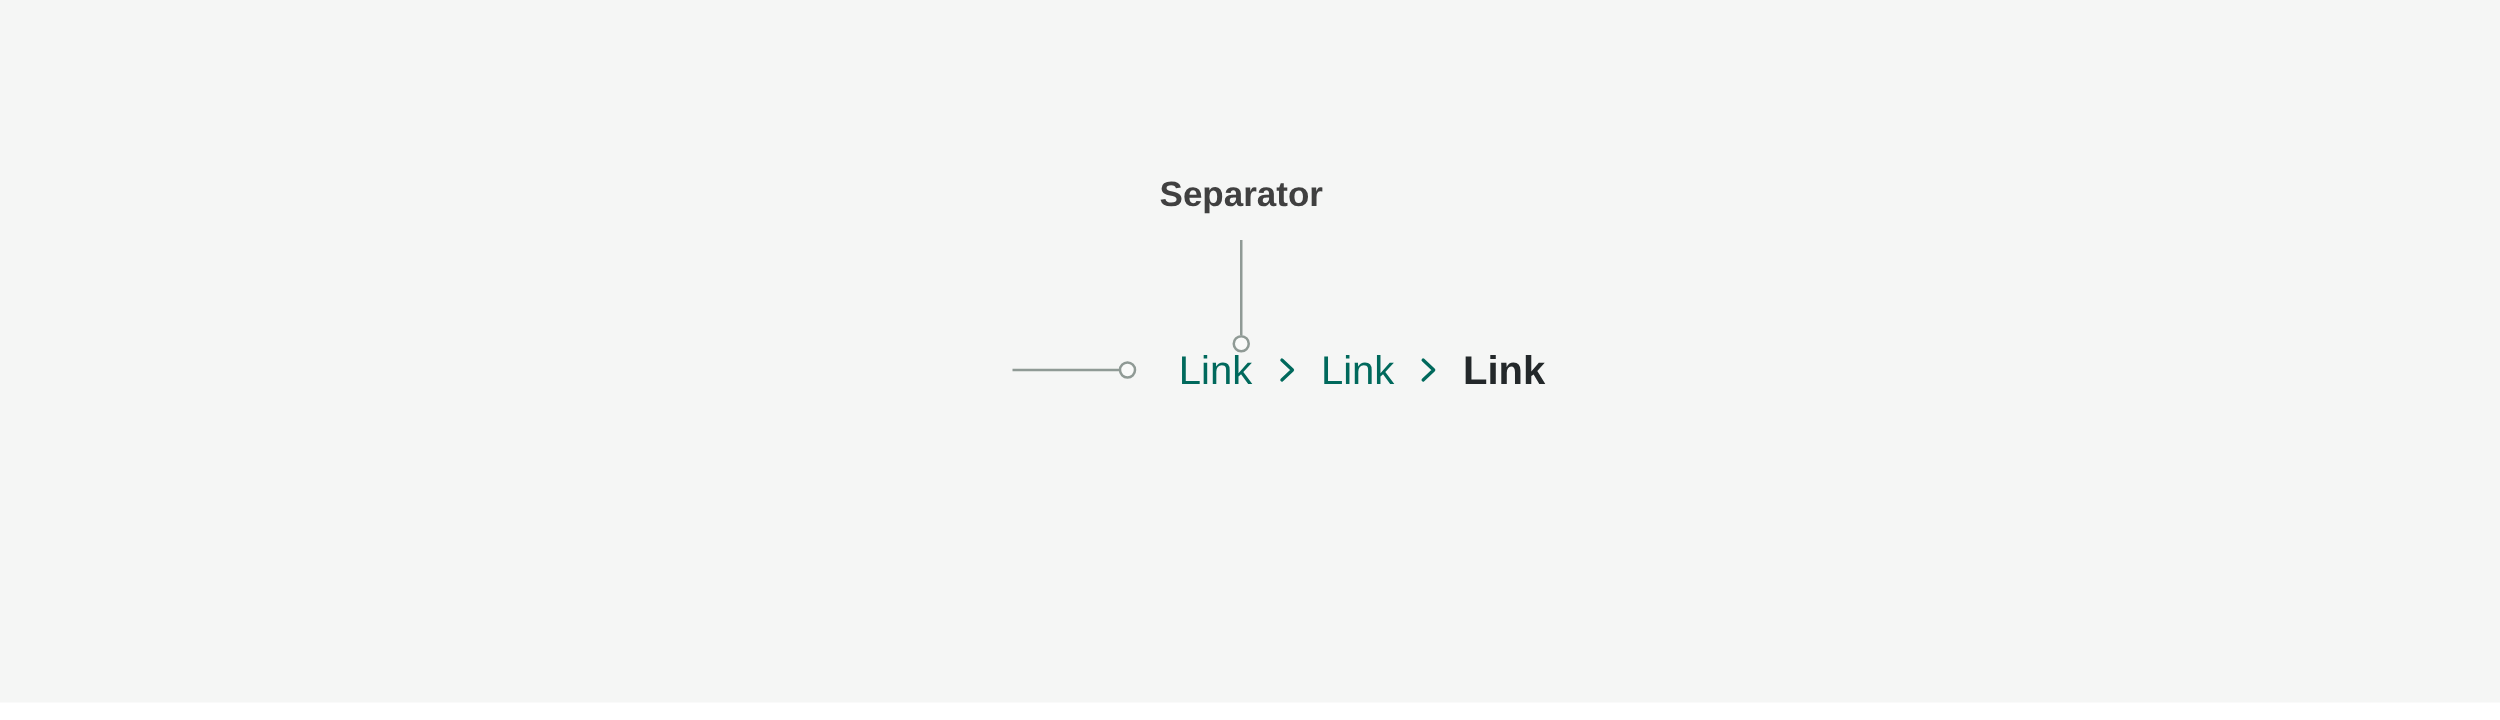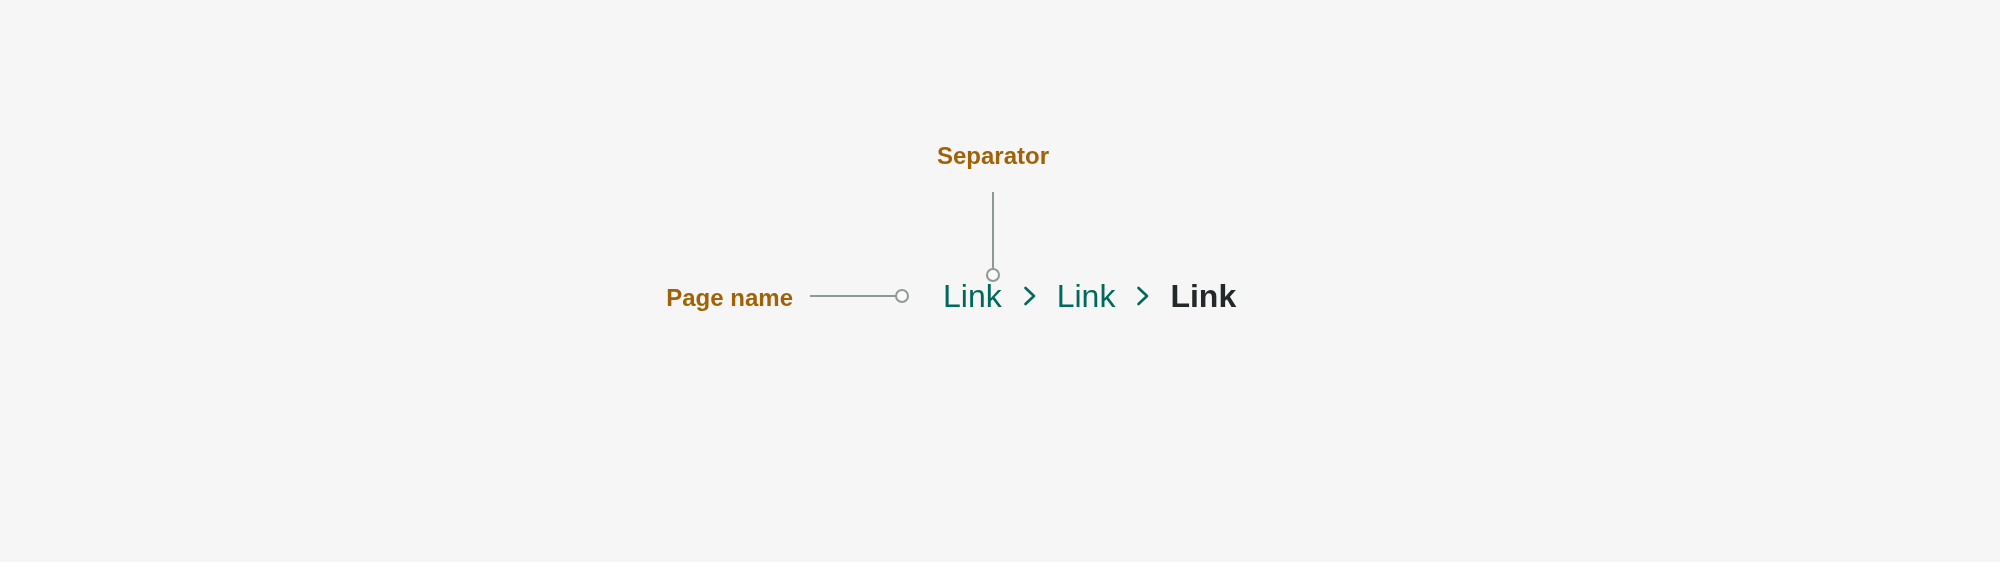--- a/index.html
+++ b/index.html
@@ -17,23 +17,23 @@
     position: absolute;
     left: 0; top: 0;
     width: 2000px;
     height: 562px;
     background: #f5f6f5;
   }
 
   
   .anno-label {
     position: absolute;
-    font-size: 24px;
+    font-size: 28px;
     font-weight: 600;
-    color: #a16207;
+    color: #404040;
     line-height: 34px;
     white-space: nowrap;
   }
   .separator-label {
     left: 993px;
     top: 139px;
     transform: translateX(-50%);
   }
   .page-name-label {
     right: 1207px; 
@@ -102,21 +102,20 @@
 </head>
 <body>
 
 <div class="stage">
   <div class="panel"></div>
 
   <div class="anno-label separator-label">Separator</div>
   <div class="v-line"></div>
   <div class="ring sep-ring"></div>
 
-  <div class="anno-label page-name-label">Page name</div>
   <div class="h-line"></div>
   <div class="ring link-ring"></div>
 
   <nav class="breadcrumb">
     <a class="crumb-link">Link</a>
 
     <svg class="chevron" width="15" height="20" viewBox="0 0 15 20">
       <path d="M3.5 2 L12 10 L3.5 18" fill="none" stroke="#00695c" stroke-width="2.6" stroke-linecap="round" stroke-linejoin="round"></path>
     </svg>
 

